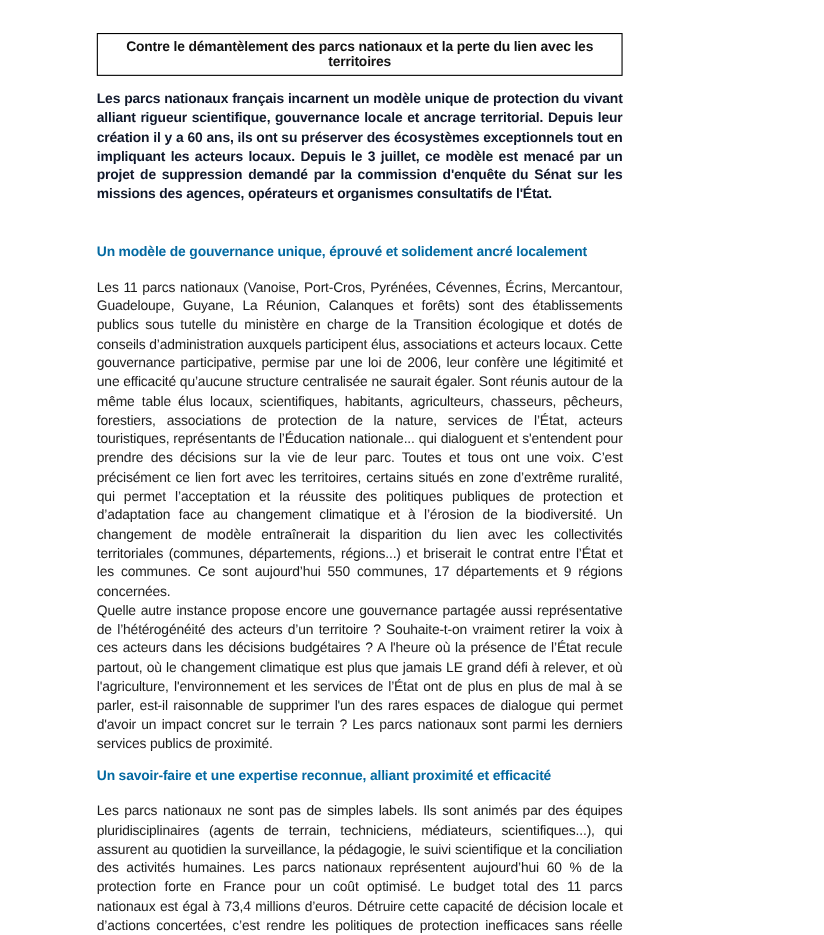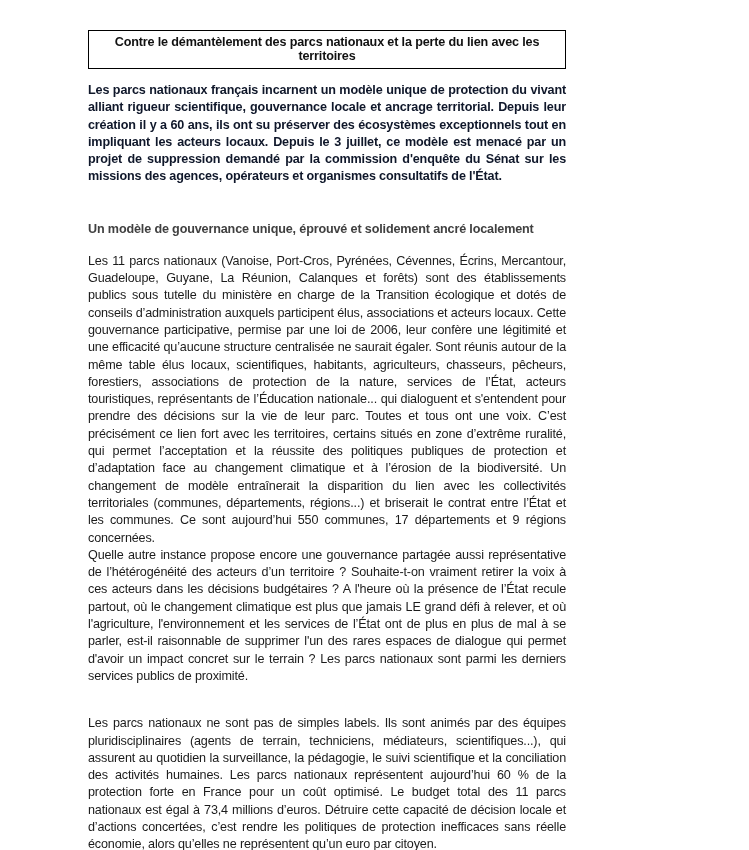--- a/index.html
+++ b/index.html
@@ -35,21 +35,21 @@
     margin: 0;
   }
   .intro {
     font-weight: bold;
     color: #0f172a;
   }
   .section-heading {
     font-weight: bold;
     font-size: 12.6px;
     letter-spacing: -0.15px;
-    color: #404040;
+    color: #0369a1;
     margin: 0;
     text-align: left;
   }
   .gap-after-intro   { height: 36px; }
   .gap-after-h1      { height: 17px; }
   .gap-before-h2     { height: 13px; }
   .gap-after-h2      { height: 17px; }
 </style>
 </head>
 <body>
@@ -65,18 +65,19 @@
   <h2 class="section-heading">Un modèle de gouvernance unique, éprouvé et solidement ancré localement</h2>
 
   <div class="gap-after-h1"></div>
 
   <p class="para">Les 11 parcs nationaux (Vanoise, Port-Cros, Pyrénées, Cévennes, Écrins, Mercantour, Guadeloupe, Guyane, La Réunion, Calanques et forêts) sont des établissements publics sous tutelle du ministère en charge de la Transition écologique et dotés de conseils d’administration auxquels participent élus, associations et acteurs locaux. Cette gouvernance participative, permise par une loi de 2006, leur confère une légitimité et une efficacité qu’aucune structure centralisée ne saurait égaler. Sont réunis autour de la même table élus locaux, scientifiques, habitants, agriculteurs, chasseurs, pêcheurs, forestiers, associations de protection de la nature, services de l’État, acteurs touristiques, représentants de l’Éducation nationale... qui dialoguent et s'entendent pour prendre des décisions sur la vie de leur parc. Toutes et tous ont une voix. C’est précisément ce lien fort avec les territoires, certains situés en zone d’extrême ruralité, qui permet l’acceptation et la réussite des politiques publiques de protection et d’adaptation face au changement climatique et à l’érosion de la biodiversité. Un changement de modèle entraînerait la disparition du lien avec les collectivités territoriales (communes, départements, régions...) et briserait le contrat entre l’État et les communes. Ce sont aujourd’hui 550 communes, 17 départements et 9 régions concernées.</p>
 
   <p class="para">Quelle autre instance propose encore une gouvernance partagée aussi représentative de l’hétérogénéité des acteurs d’un territoire ? Souhaite-t-on vraiment retirer la voix à ces acteurs dans les décisions budgétaires ? A l'heure où la présence de l’État recule partout, où le changement climatique est plus que jamais LE grand défi à relever, et où l'agriculture, l'environnement et les services de l’État ont de plus en plus de mal à se parler, est-il raisonnable de supprimer l'un des rares espaces de dialogue qui permet d'avoir un impact concret sur le terrain ? Les parcs nationaux sont parmi les derniers services publics de proximité.</p>
 
   <div class="gap-before-h2"></div>
 
+  <h2 class="section-heading">Un savoir-faire et une expertise reconnue, alliant proximité et efficacité</h2>
 
   <div class="gap-after-h2"></div>
 
   <p class="para">Les parcs nationaux ne sont pas de simples labels. Ils sont animés par des équipes pluridisciplinaires (agents de terrain, techniciens, médiateurs, scientifiques...), qui assurent au quotidien la surveillance, la pédagogie, le suivi scientifique et la conciliation des activités humaines. Les parcs nationaux représentent aujourd’hui 60 % de la protection forte en France pour un coût optimisé. Le budget total des 11 parcs nationaux est égal à 73,4 millions d’euros. Détruire cette capacité de décision locale et d’actions concertées, c’est rendre les politiques de protection inefficaces sans réelle économie, alors qu’elles ne représentent qu’un euro par citoyen.</p>
 
 </div>
 
 </body></html>

